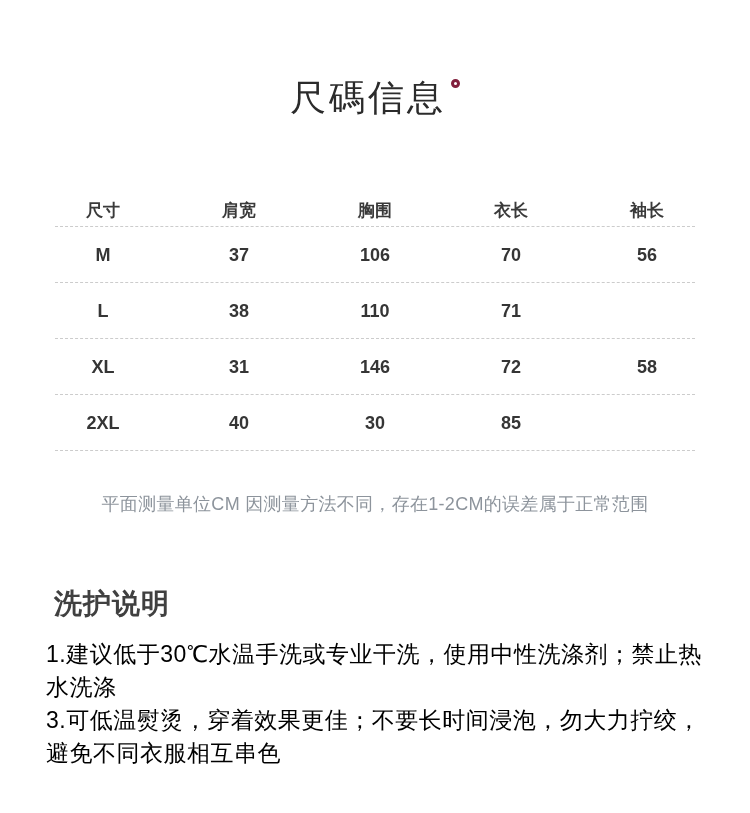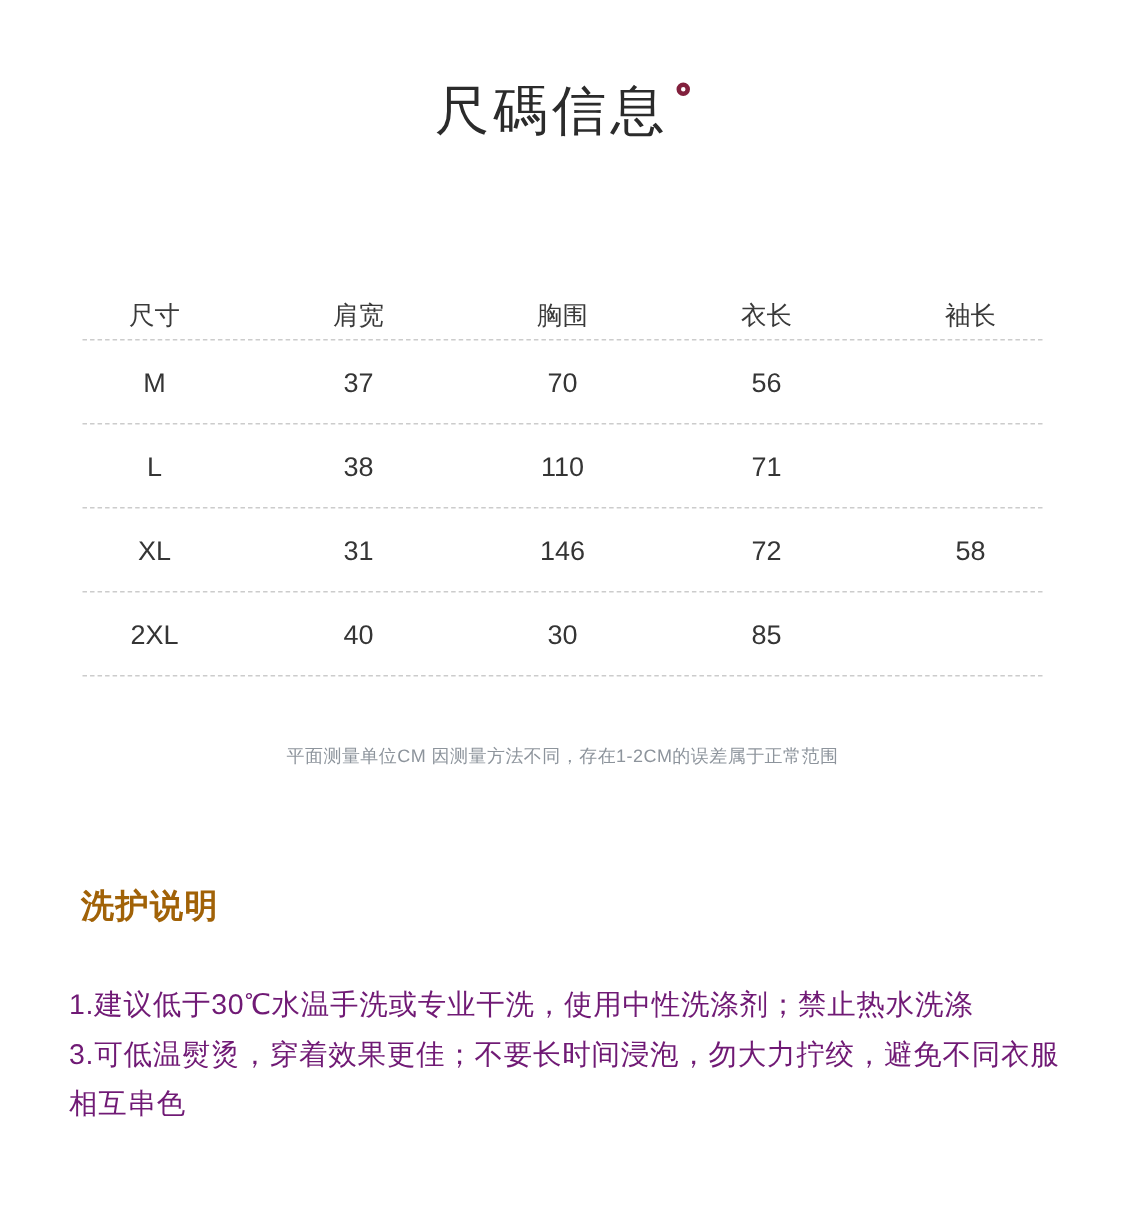--- a/index.html
+++ b/index.html
@@ -8,21 +8,21 @@
     width: 750px;
     height: 813px;
     background: #ffffff;
     font-family: "Liberation Sans", sans-serif;
     overflow: hidden;
     position: relative;
   }
 
   
   .title-wrap {
-    padding-top: 56px;
+    padding-top: 80px;
     display: flex;
     justify-content: center;
     align-items: flex-start;
     height: 120px;
   }
   .title-text {
     font-family: "Liberation Serif", "DejaVu Serif", serif;
     font-size: 36px;
     line-height: 36px;
     font-weight: 400;
@@ -43,65 +43,66 @@
     width: 680px;
     margin: 73px auto 0 auto;
   }
   .size-row {
     display: grid;
     grid-template-columns: repeat(5, 1fr);
     align-items: center;
     text-align: center;
     height: 56px;
     position: relative;
+    font-weight: bold;
   }
   .size-row.header-row { height: 34px; }
   .size-row::after {
     content: "";
     position: absolute;
     left: 20px;
     right: 20px;
     bottom: 0;
     border-bottom: 1px dashed #cccccc;
   }
   .size-cell {
     font-size: 17px;
     color: #3a3a3a;
   }
   .data-cell { font-size: 18px; color: #353535; }
 
   
   .size-note {
     margin-top: 44px;
     text-align: center;
-    font-size: 12px;
+    font-size: 18px;
     line-height: 18px;
     color: #8d949c;
     letter-spacing: 0.3px;
   }
 
   
   .wash-section {
     margin: 78px 40px 0 46px;
   }
   .wash-heading {
-    font-size: 22px;
+    font-size: 28px;
     line-height: 26px;
     font-weight: 700;
-    color: #a16207;
+    color: #404040;
     letter-spacing: 1px;
     padding-left: 8px;
     margin: 0;
   }
   .wash-items {
-    margin-top: 37px;
+    margin-top: 21px;
     width: 668px;
-    font-size: 19px;
+    font-size: 23px;
     line-height: 33px;
-    color: #701a75;
+    color: #000000;
     letter-spacing: 0.5px;
   }
   .wash-items p { margin: 0; }
 </style>
 </head>
 <body>
 
 <section>
 
   <div class="title-wrap">
@@ -115,20 +116,21 @@
       <span class="size-cell">尺寸</span>
       <span class="size-cell">肩宽</span>
       <span class="size-cell">胸围</span>
       <span class="size-cell">衣长</span>
       <span class="size-cell">袖长</span>
     </div>
 
     <div class="size-row">
       <span class="size-cell data-cell">M</span>
       <span class="size-cell data-cell">37</span>
+      <span class="size-cell data-cell">106</span>
       <span class="size-cell data-cell">70</span>
       <span class="size-cell data-cell">56</span>
     </div>
 
     <div class="size-row">
       <span class="size-cell data-cell">L</span>
       <span class="size-cell data-cell">38</span>
       <span class="size-cell data-cell">110</span>
       <span class="size-cell data-cell">71</span>
     </div>

